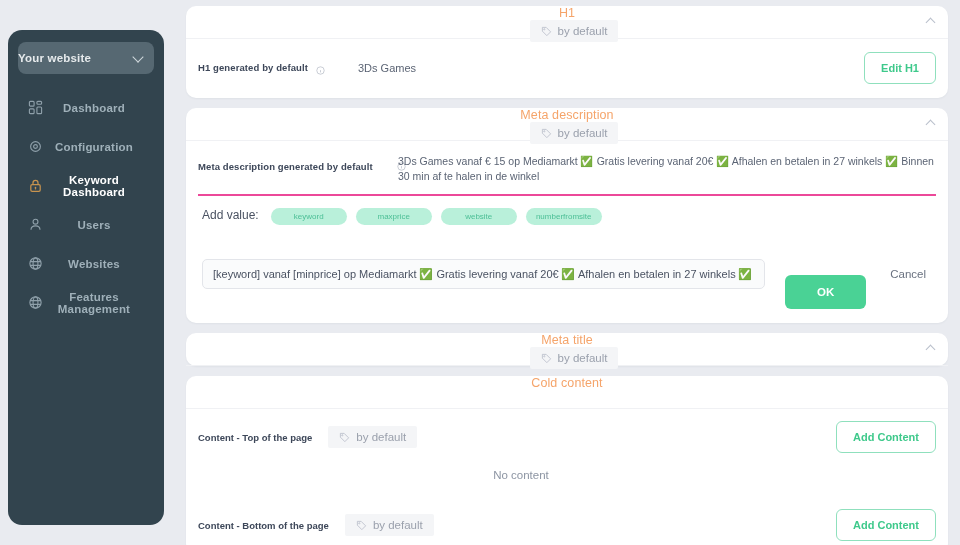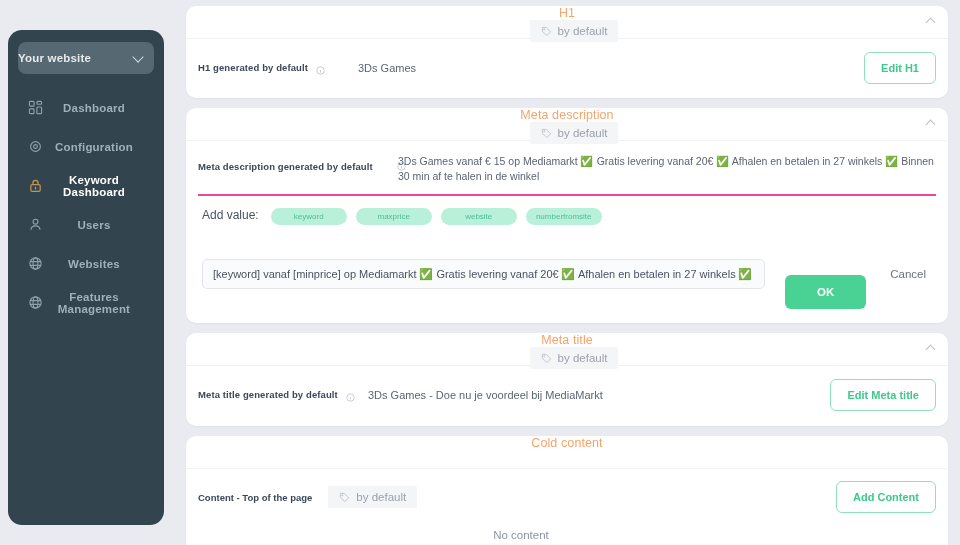--- a/index.html
+++ b/index.html
@@ -373,33 +373,20 @@
           <svg width="11" height="11" viewBox="0 0 16 16" fill="none" stroke="#b8bec9" stroke-width="1.2">
             <path d="M2 2h5.5L14 8.5 8.5 14 2 7.5z"></path>
               <circle cx="4.8" cy="4.8" r=".9"></circle>
           </svg>
           <span class="chip-text">by default</span>
         </span>
         <span class="collapse-btn">
             <i></i>
           </span>
       </div>
-      <div class="mt-body">
-        <span class="mt-label-wrap">
-          <span class="field-label">Meta title generated by default</span>
-          <span class="info-icon">
-            <svg width="9" height="9" viewBox="0 0 16 16" fill="none" stroke="#b0b6c2" stroke-width="1.2">
-              <circle cx="8" cy="8" r="6.6"></circle>
-                <path d="M8 5.2v.1M8 7.4v4"></path>
-            </svg>
-          </span>
-        </span>
-        <span class="mt-value">3Ds Games - Doe nu je voordeel bij MediaMarkt</span>
-        <button class="btn-outline">Edit Meta title</button>
-      </div>
     </div>
 
     <div class="card">
       <div class="card-head">
         <span class="card-title">Cold content</span>
       </div>
 
       <div class="cc-row">
         <span class="cc-label">Content - Top of the page</span>
         <span class="chip cc-chip">

